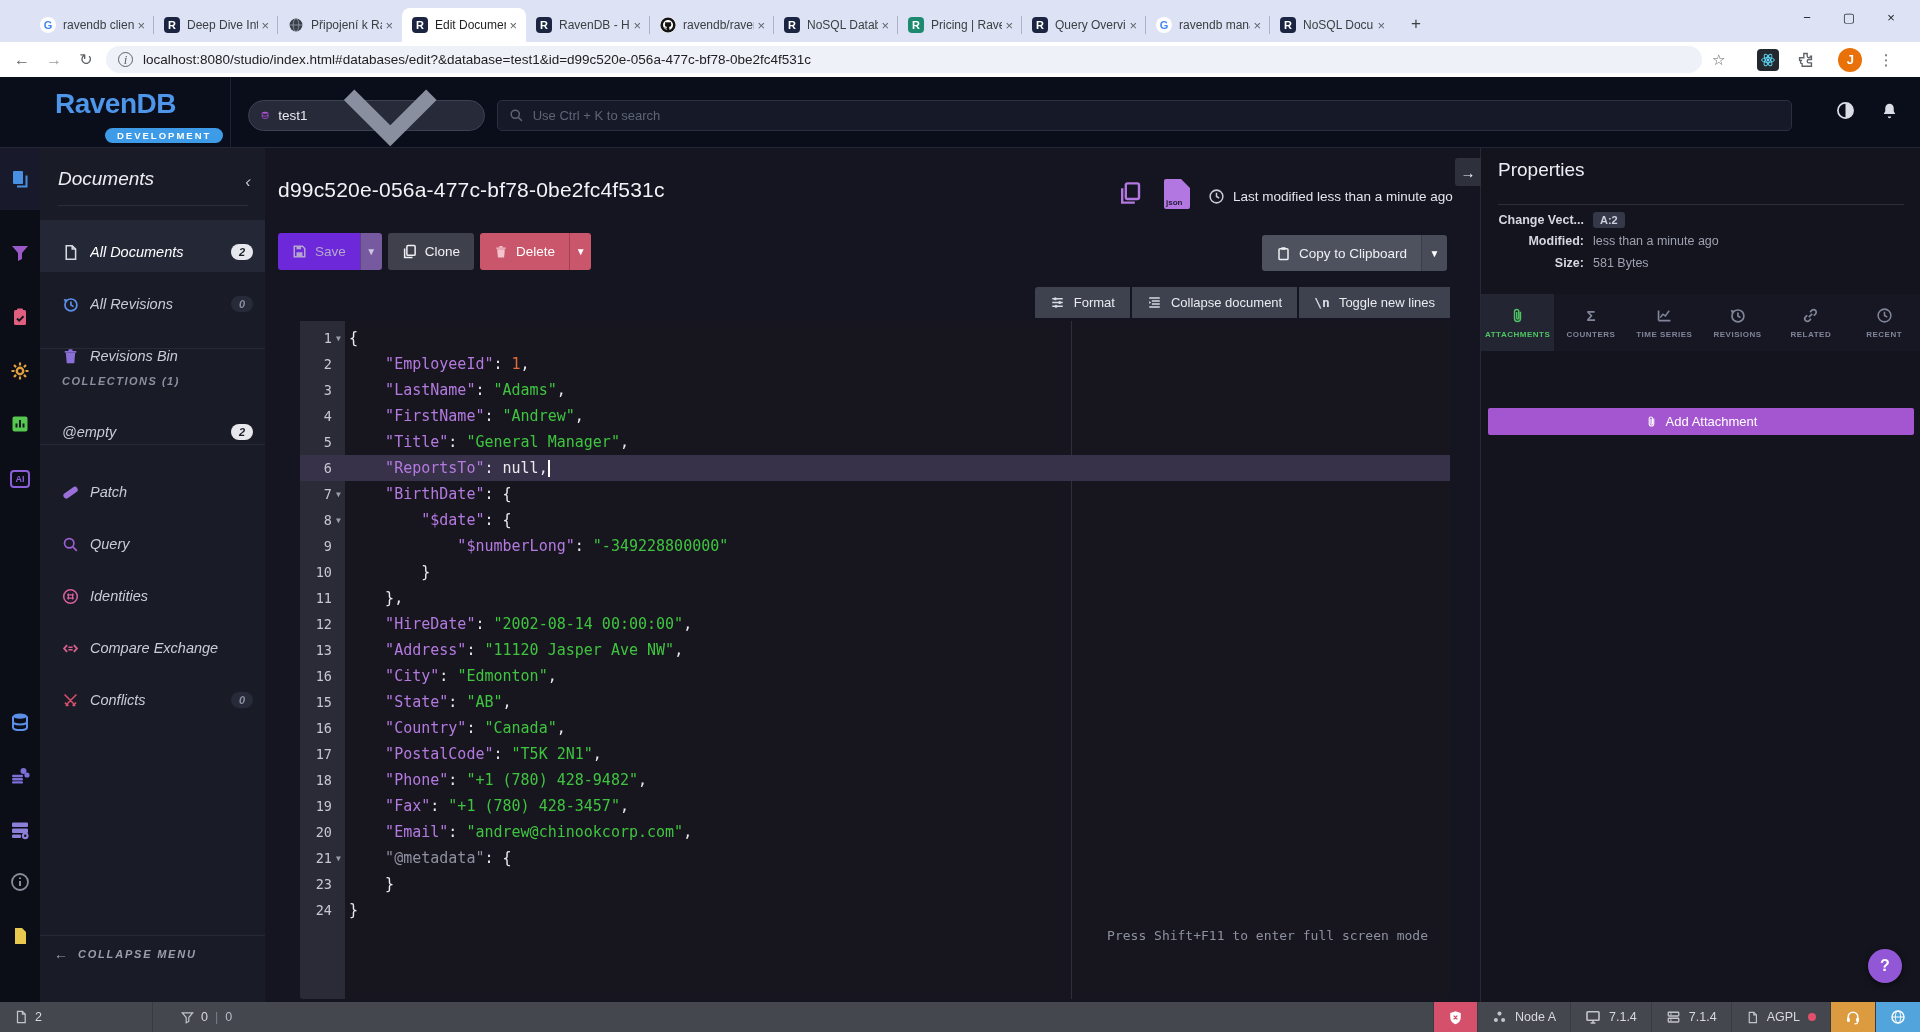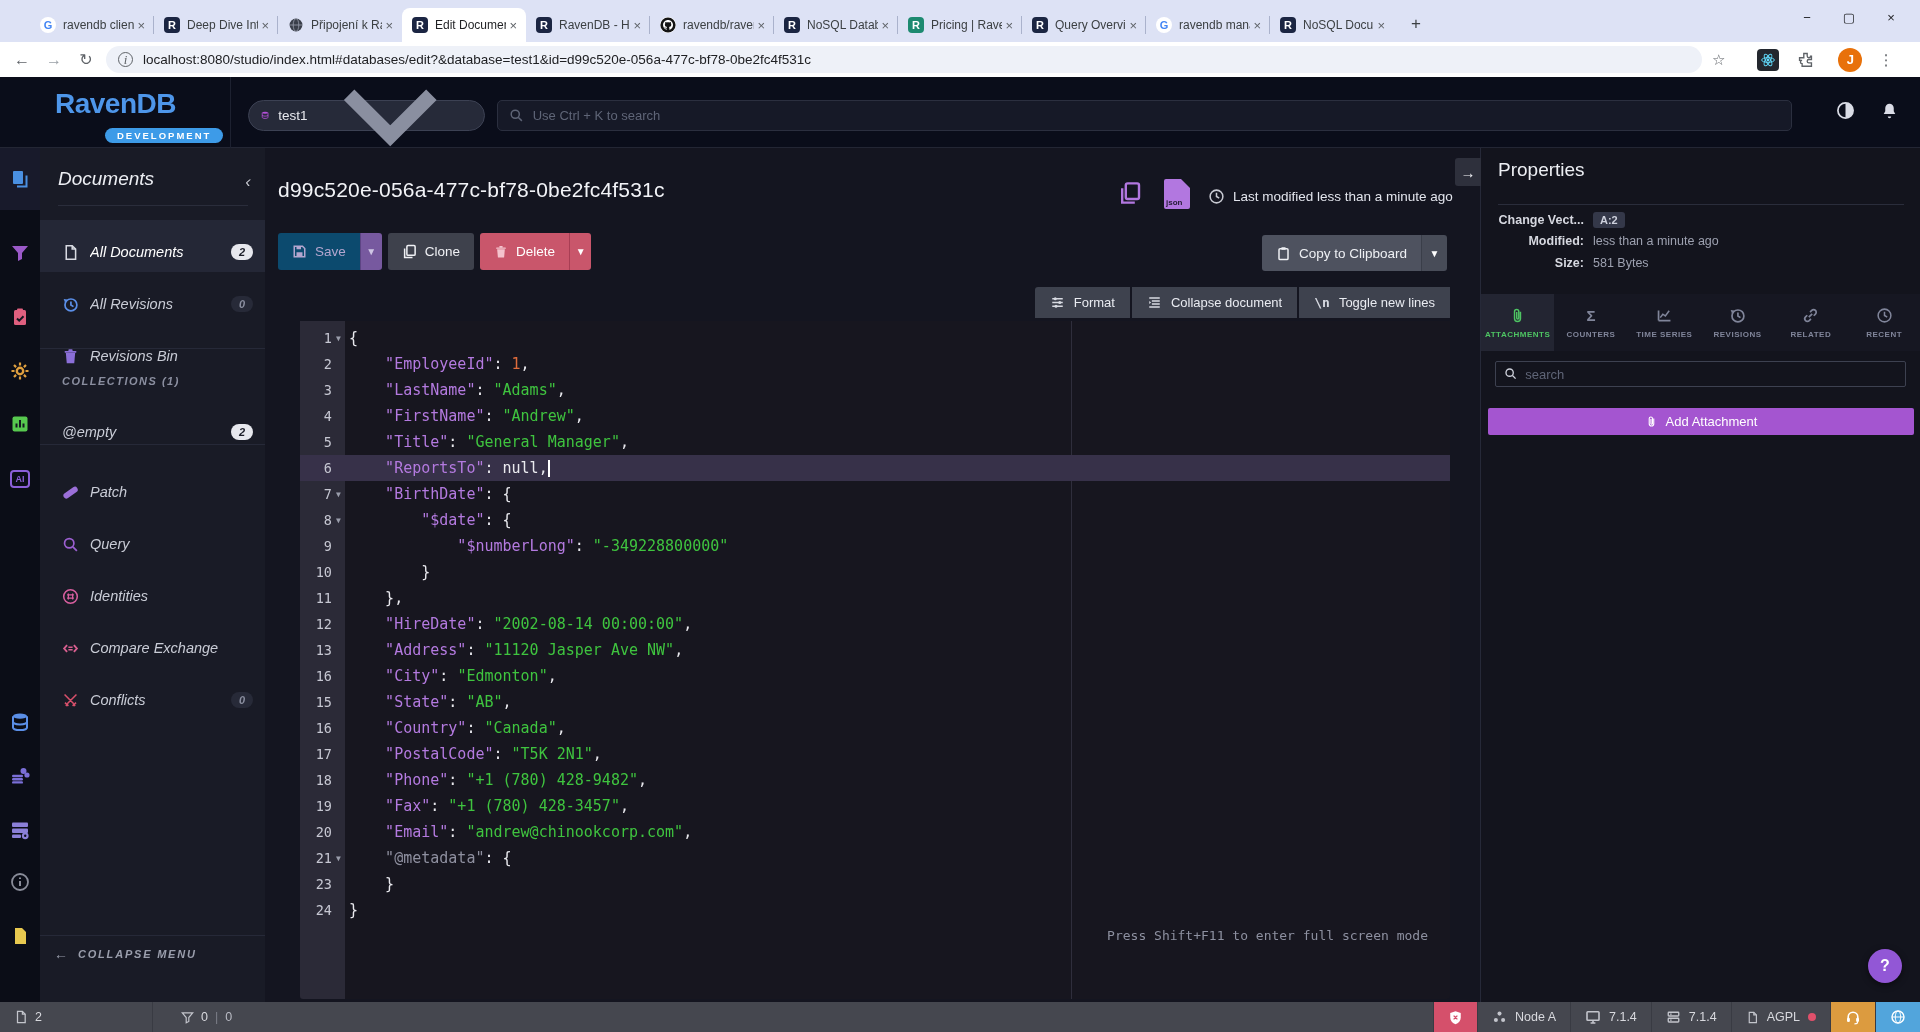--- a/index.html
+++ b/index.html
@@ -80,21 +80,21 @@
   .main { position:absolute; left:265px; top:0; width:1215px; height:854px; }
   .doc-title { position:absolute; left:13px; top:30px; font-size:21px; color:#f2f3f7; letter-spacing:0.2px; }
   .doc-copyicon { position:absolute; left:853px; top:33px; color:#b277e0; }
   .jsonfile { position:absolute; left:899px; top:31px; width:26px; height:30px; background:#b277e0; border-radius:2px; }
   .jsonfile::before { content:""; position:absolute; right:0; top:0; border-style:solid; border-width:0 9px 9px 0; border-color:transparent #141520 transparent transparent; }
   .jsonfile span { position:absolute; left:2px; bottom:2px; font-size:8px; font-weight:bold; color:#231a33; }
   .lastmod { position:absolute; left:943px; top:40px; display:flex; align-items:center; gap:8px; color:#e2e4ec; font-size:13.5px; white-space:nowrap; }
   .btnrow { position:absolute; left:13px; top:85px; display:flex; height:37px; }
   .btn { display:flex; align-items:center; justify-content:center; font-size:13.5px; gap:8px; padding:0 14px; }
   .btn .bicon { display:flex; }
-  .btn-save { background:#0c4a6e; color:#b4a6cf; border-radius:3px 0 0 3px; }
+  .btn-save { background:#6d28d9; color:#b4a6cf; border-radius:3px 0 0 3px; }
   .btn-save-caret { background:#77599f; border-left:1px solid #5d4484; color:#cfc5e4; width:22px; display:flex; align-items:center; justify-content:center; border-radius:0 3px 3px 0; font-size:10px; }
   .btn-clone { background:#3e414c; color:#f0f1f5; border-radius:3px; margin-left:6px; }
   .btn-delete { background:#c9566b; color:#fff; border-radius:3px 0 0 3px; margin-left:6px; }
   .btn-delete .bicon { color:#f4c3cd; }
   .btn-delete-caret { background:#c9566b; border-left:1px solid #a83e54; color:#fff; width:22px; display:flex; align-items:center; justify-content:center; border-radius:0 3px 3px 0; font-size:10px; }
   .copyclip { position:absolute; left:997px; top:87px; display:flex; height:36px; }
   .btn-copyclip { background:#4e525f; color:#eef0f4; border-radius:3px 0 0 3px; }
   .btn-copyclip-caret { background:#484c58; border-left:1px solid #3a3e49; color:#fff; width:26px; display:flex; align-items:center; justify-content:center; border-radius:0 3px 3px 0; font-size:10px; }
   .edtoolbar { position:absolute; left:0; top:139px; width:1185px; display:flex; justify-content:flex-end; gap:2px; }
   .edtool { height:31px; background:#3e424e; color:#e9ebf1; font-size:13px; display:flex; align-items:center; gap:9px; padding:8px 15px; }
@@ -860,29 +860,20 @@
               <span class="ic" style="width: 17px; height: 17px;">
                 <svg class="sv" width="100%" height="100%" viewBox="0 0 20 20">
                   <circle cx="10" cy="10" r="7.5" fill="none" stroke="currentColor" stroke-width="1.8"></circle>
                   <path d="M10 5.5V10l3.2 2" fill="none" stroke="currentColor" stroke-width="1.8"></path>
                 </svg>
               </span>
             </span>
             <span class="ptlbl">RECENT</span>
           </div>
         </div>
-      <div class="psearch">
-        <span class="ic" style="width:14px">
-            <svg class="sv" style="width:100%" viewBox="0 0 20 20">
-              <circle cx="8.5" cy="8.5" r="5.5" fill="none" stroke="currentColor" stroke-width="2"></circle>
-              <path d="M12.8 12.8L17.5 17.5" stroke="currentColor" stroke-width="2"></path>
-            </svg>
-          </span>
-        <input placeholder="search" style="">
-      </div>
       <div class="addattach">
         <span class="ic" style="width:13px">
             <svg class="sv" style="width:100%" viewBox="0 0 20 20">
               <path d="M13.5 5.5v8a3.5 3.5 0 0 1-7 0v-8a2.5 2.5 0 0 1 5 0v7.5a1.2 1.2 0 0 1-2.4 0V6" fill="none" stroke="currentColor" stroke-width="1.7"></path>
             </svg>
           </span>
         <span>Add Attachment</span>
       </div>
       <div class="helpbtn">?</div>
     </div>

